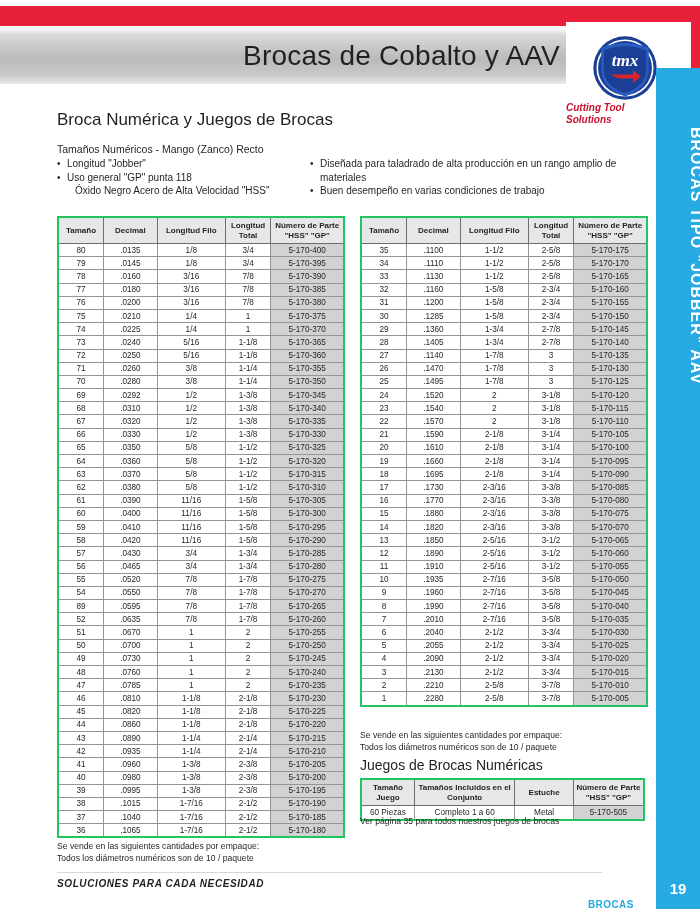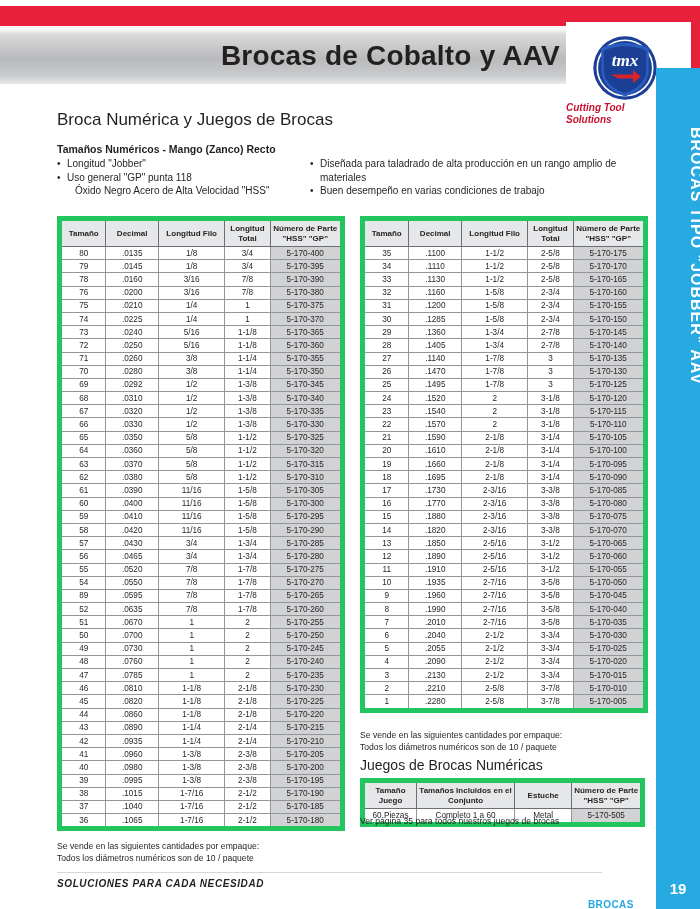--- a/index.html
+++ b/index.html
@@ -13,21 +13,21 @@
   
   .red-band{position:absolute;left:0;top:6px;width:700px;height:20px;background:#e8213b;}
   .title-bar{
     position:absolute;left:0;top:27px;width:700px;height:56px;
     background:linear-gradient(to bottom,#ffffff 0%,#d9d9d9 12%,#b9babc 55%,#c9cacc 85%,#e9eaec 100%);
     border-top:1px solid #f2f2f3;
   }
   .title-text{
     position:absolute;left:0;top:31px;width:560px;height:50px;
     display:flex;align-items:center;justify-content:flex-end;
-    font-size:28px;font-weight:700;color:#231f20;letter-spacing:.2px;
+    font-size:28px;font-weight:400;color:#231f20;letter-spacing:.2px;
     font-family:"Liberation Sans", sans-serif;
   }
   .logo-block{position:absolute;left:566px;top:22px;width:157px;height:108px;}
   .logo-white{
     position:absolute;left:0;top:0;width:125px;height:108px;background:#ffffff;
     border-bottom-right-radius:46px;
   }
   .logo-red-right{position:absolute;left:125px;top:0;width:9px;height:20px;background:#e8213b;}
   .logo-red-right2{position:absolute;left:125px;top:20px;width:9px;height:48px;background:#e8213b;}
   .shield{position:absolute;left:26px;top:13px;width:66px;height:66px;}
@@ -44,33 +44,33 @@
     display:flex;align-items:center;justify-content:flex-start;
     color:#ffffff;font-size:16px;font-weight:bold;letter-spacing:1px;
     padding-left:44px;box-sizing:border-box;
   }
 
   
   .section-title{
     position:absolute;left:57px;top:110px;font-size:17px;font-weight:400;color:#231f20;
   }
   .sub-title{
-    position:absolute;left:57px;top:143px;font-size:10.5px;font-weight:bold;color:#231f20;
+    position:absolute;left:57px;top:143px;font-size:10.5px;font-weight:normal;color:#231f20;
   }
   .bullets-left{position:absolute;left:57px;top:157px;width:250px;}
   .bullets-right{position:absolute;left:310px;top:157px;width:350px;}
   .bul{font-size:10px;line-height:13.5px;color:#231f20;position:relative;padding-left:10px;}
   .bul:before{content:"\2022";position:absolute;left:0;top:0;font-size:10px;}
   .bul-sub{font-size:10px;line-height:13.5px;color:#231f20;padding-left:18px;}
 
   
   .tbl{
     position:absolute;border-collapse:collapse;border-spacing:0;
     font-size:8.2px;color:#231f20;
-    border:5px solid #22c55e;
+    border:2px solid #22c55e;
   }
   .tbl.left{left:57px;top:216px;width:288px;}
   .tbl.right{left:360px;top:216px;width:288px;}
   .tbl th{
     background:#e6e7e8;border:1px solid #6d6e71;
     font-size:8px;font-weight:bold;line-height:9.5px;padding:3px 1px;text-align:center;
   }
   .tbl td{
     border:1px solid #939598;padding:1.6px 1px;text-align:center;height:9px;line-height:9px;
     font-size:8.2px;
@@ -188,20 +188,27 @@
           <td class="pn">5-170-395</td>
         </tr>
         <tr>
           <td>78</td>
           <td>.0160</td>
           <td>3/16</td>
           <td>7/8</td>
           <td class="pn">5-170-390</td>
         </tr>
         <tr>
+          <td>77</td>
+          <td>.0180</td>
+          <td>3/16</td>
+          <td>7/8</td>
+          <td class="pn">5-170-385</td>
+        </tr>
+        <tr>
           <td>76</td>
           <td>.0200</td>
           <td>3/16</td>
           <td>7/8</td>
           <td class="pn">5-170-380</td>
         </tr>
         <tr>
           <td>75</td>
           <td>.0210</td>
           <td>1/4</td>

